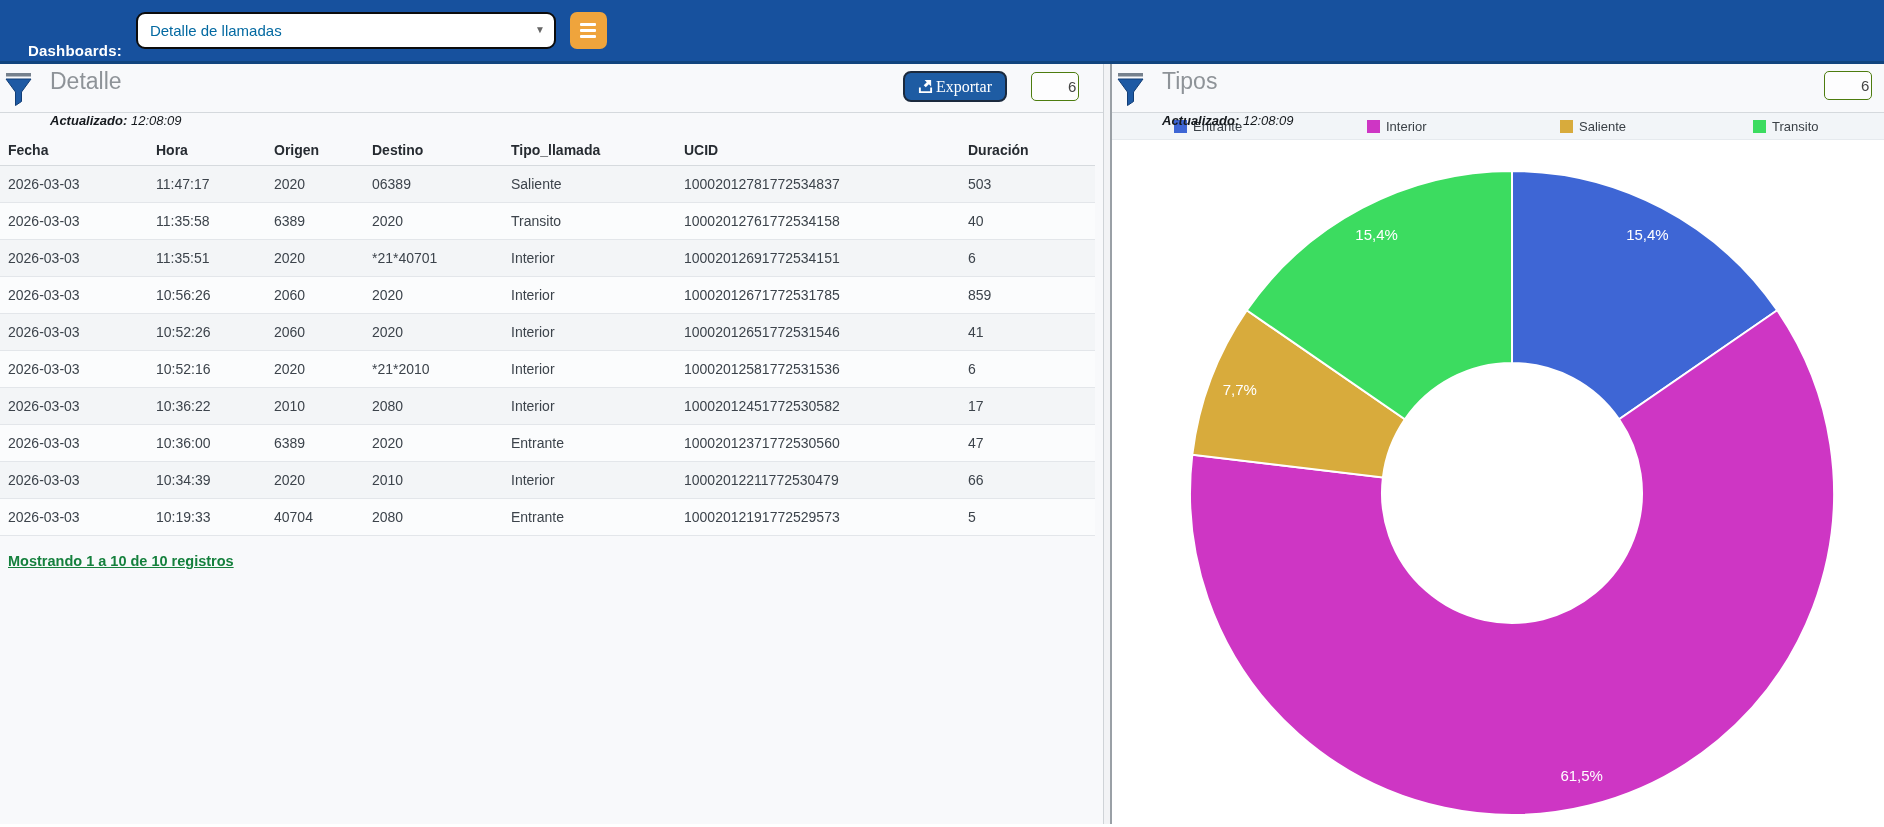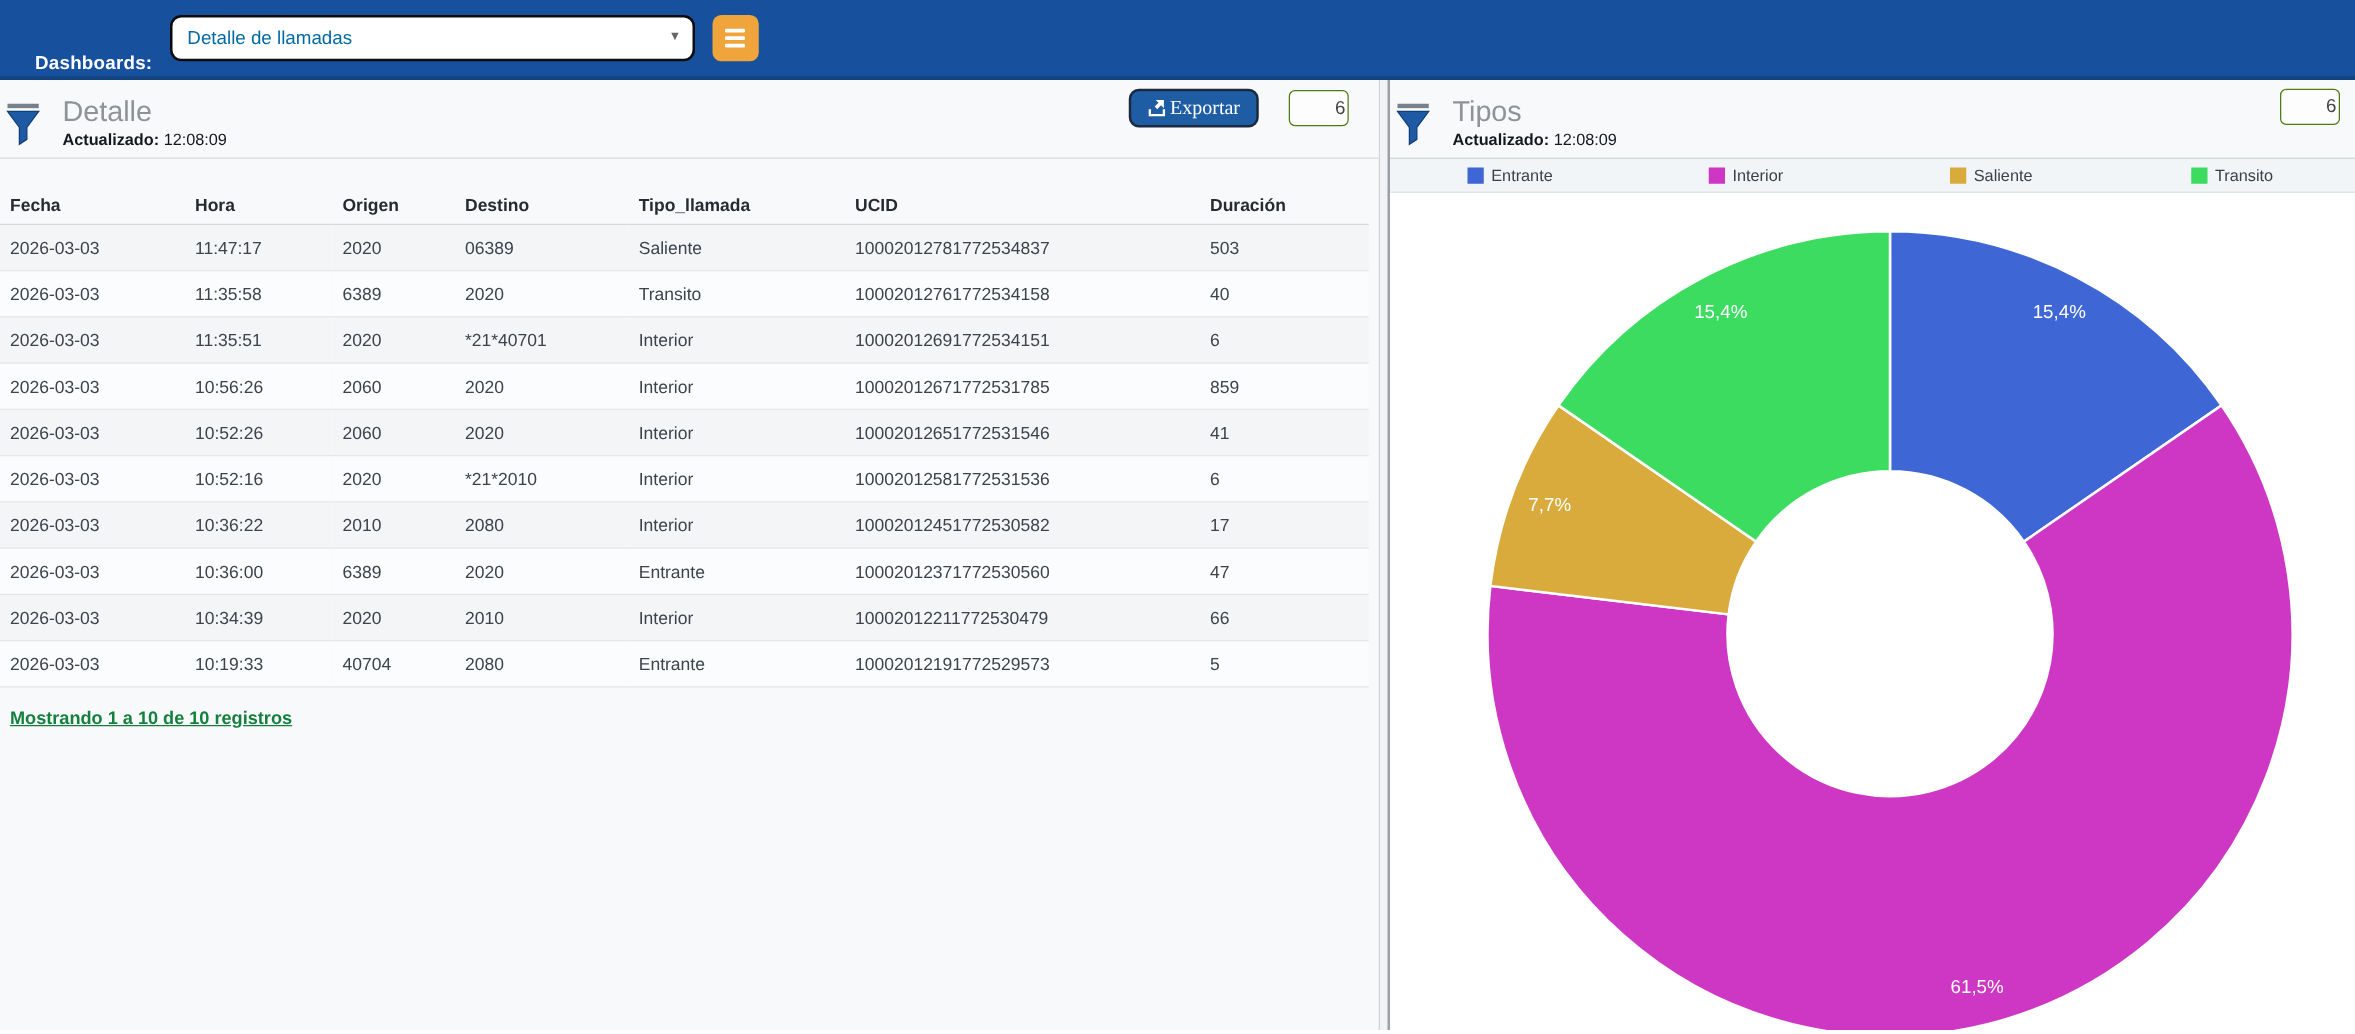--- a/index.html
+++ b/index.html
@@ -34,31 +34,31 @@
   }
   .menu-btn .bar { width:16px; height:3px; background:#fff; border-radius:1px; }
 
   
   .main { display:flex; height:760px; }
   .panel-left {
     width:1104px; background:#f8f9fb; border-right:1px solid #cfd3d7;
     display:flex; flex-direction:column;
   }
   .gutter { width:8px; background:#f2f3f5; border-right:2px solid #9aa0a6; }
-  .panel-right { flex:1; background:#15803d; display:flex; flex-direction:column; }
+  .panel-right { flex:1; background:#a16207; display:flex; flex-direction:column; }
 
   
   .panel-header {
-    position:relative; height:63px; padding:6px 0 0 4px;
-    display:flex; align-items:center;
+    position:relative; height:49px; padding:6px 0 0 4px;
+    display:flex; align-items:flex-start;
     border-bottom:1px solid #d5d9dd; background:#f8f9fb;
   }
   .title-block { margin-left:16px; }
   .panel-title { font-size:23px; color:#8e9398; line-height:23px; }
-  .updated-line { font-size:13px; color:#15191d; margin-top:3px; }
+  .updated-line { font-size:13px; color:#15191d; margin-top:20px;font-style:italic; }
   .updated-label { font-weight:bold; }
   .header-right {
     position:absolute; right:24px; top:7px;
     display:flex; align-items:center; gap:24px;
   }
   .export-btn {
     height:31px; padding:0 13px; background:#1E5CA3;
     border:2px solid #1b2a3e; border-radius:8px;
     color:#fff; font-family:"Liberation Serif", serif; font-size:16px;
     display:flex; align-items:center; gap:3px; cursor:pointer;

